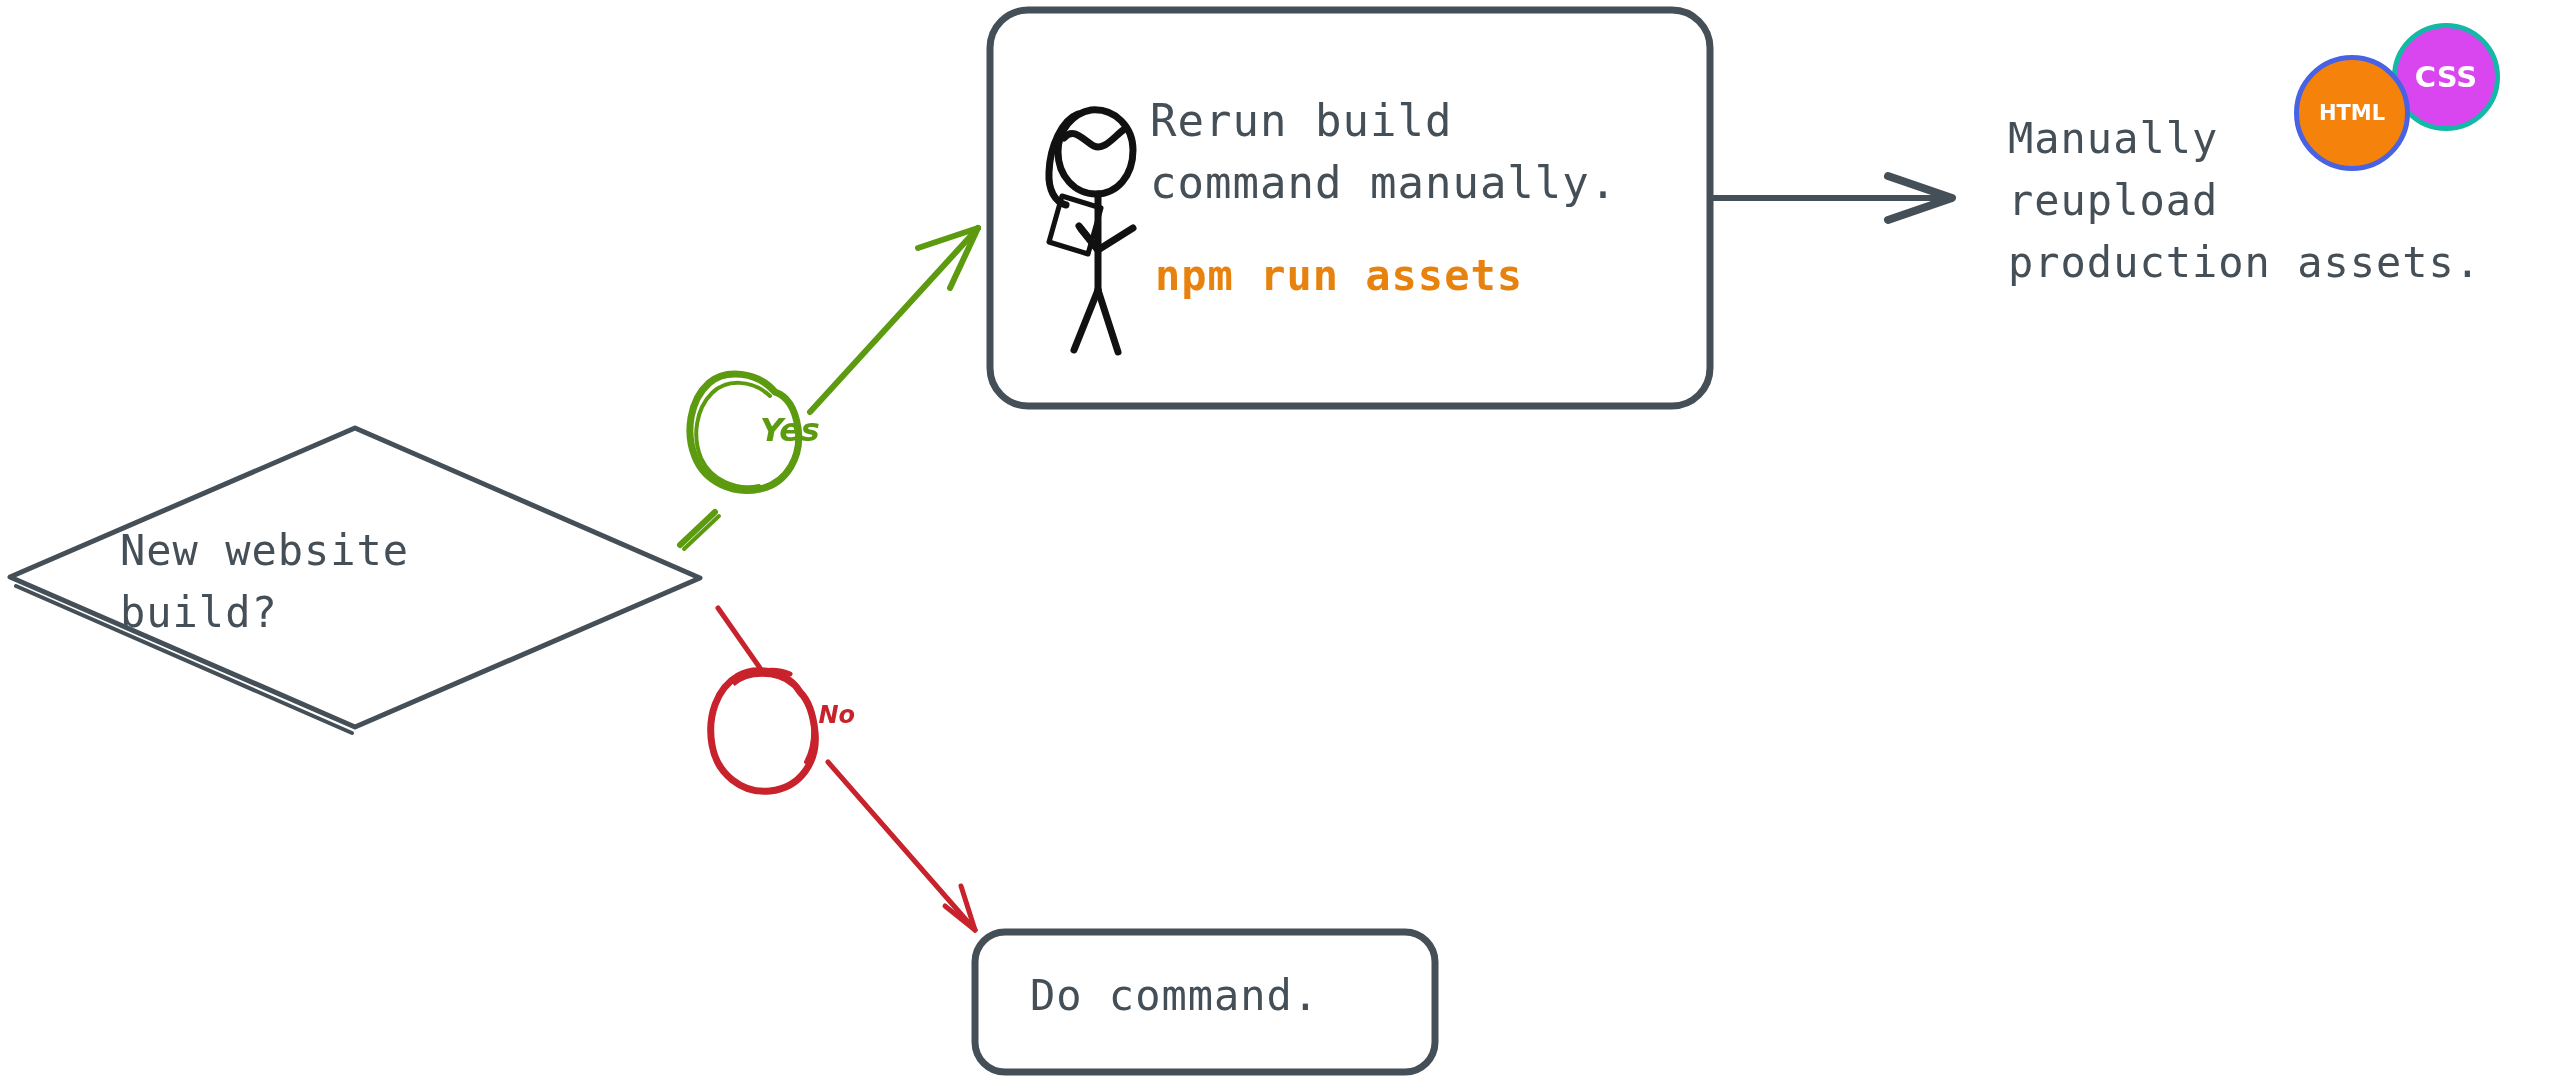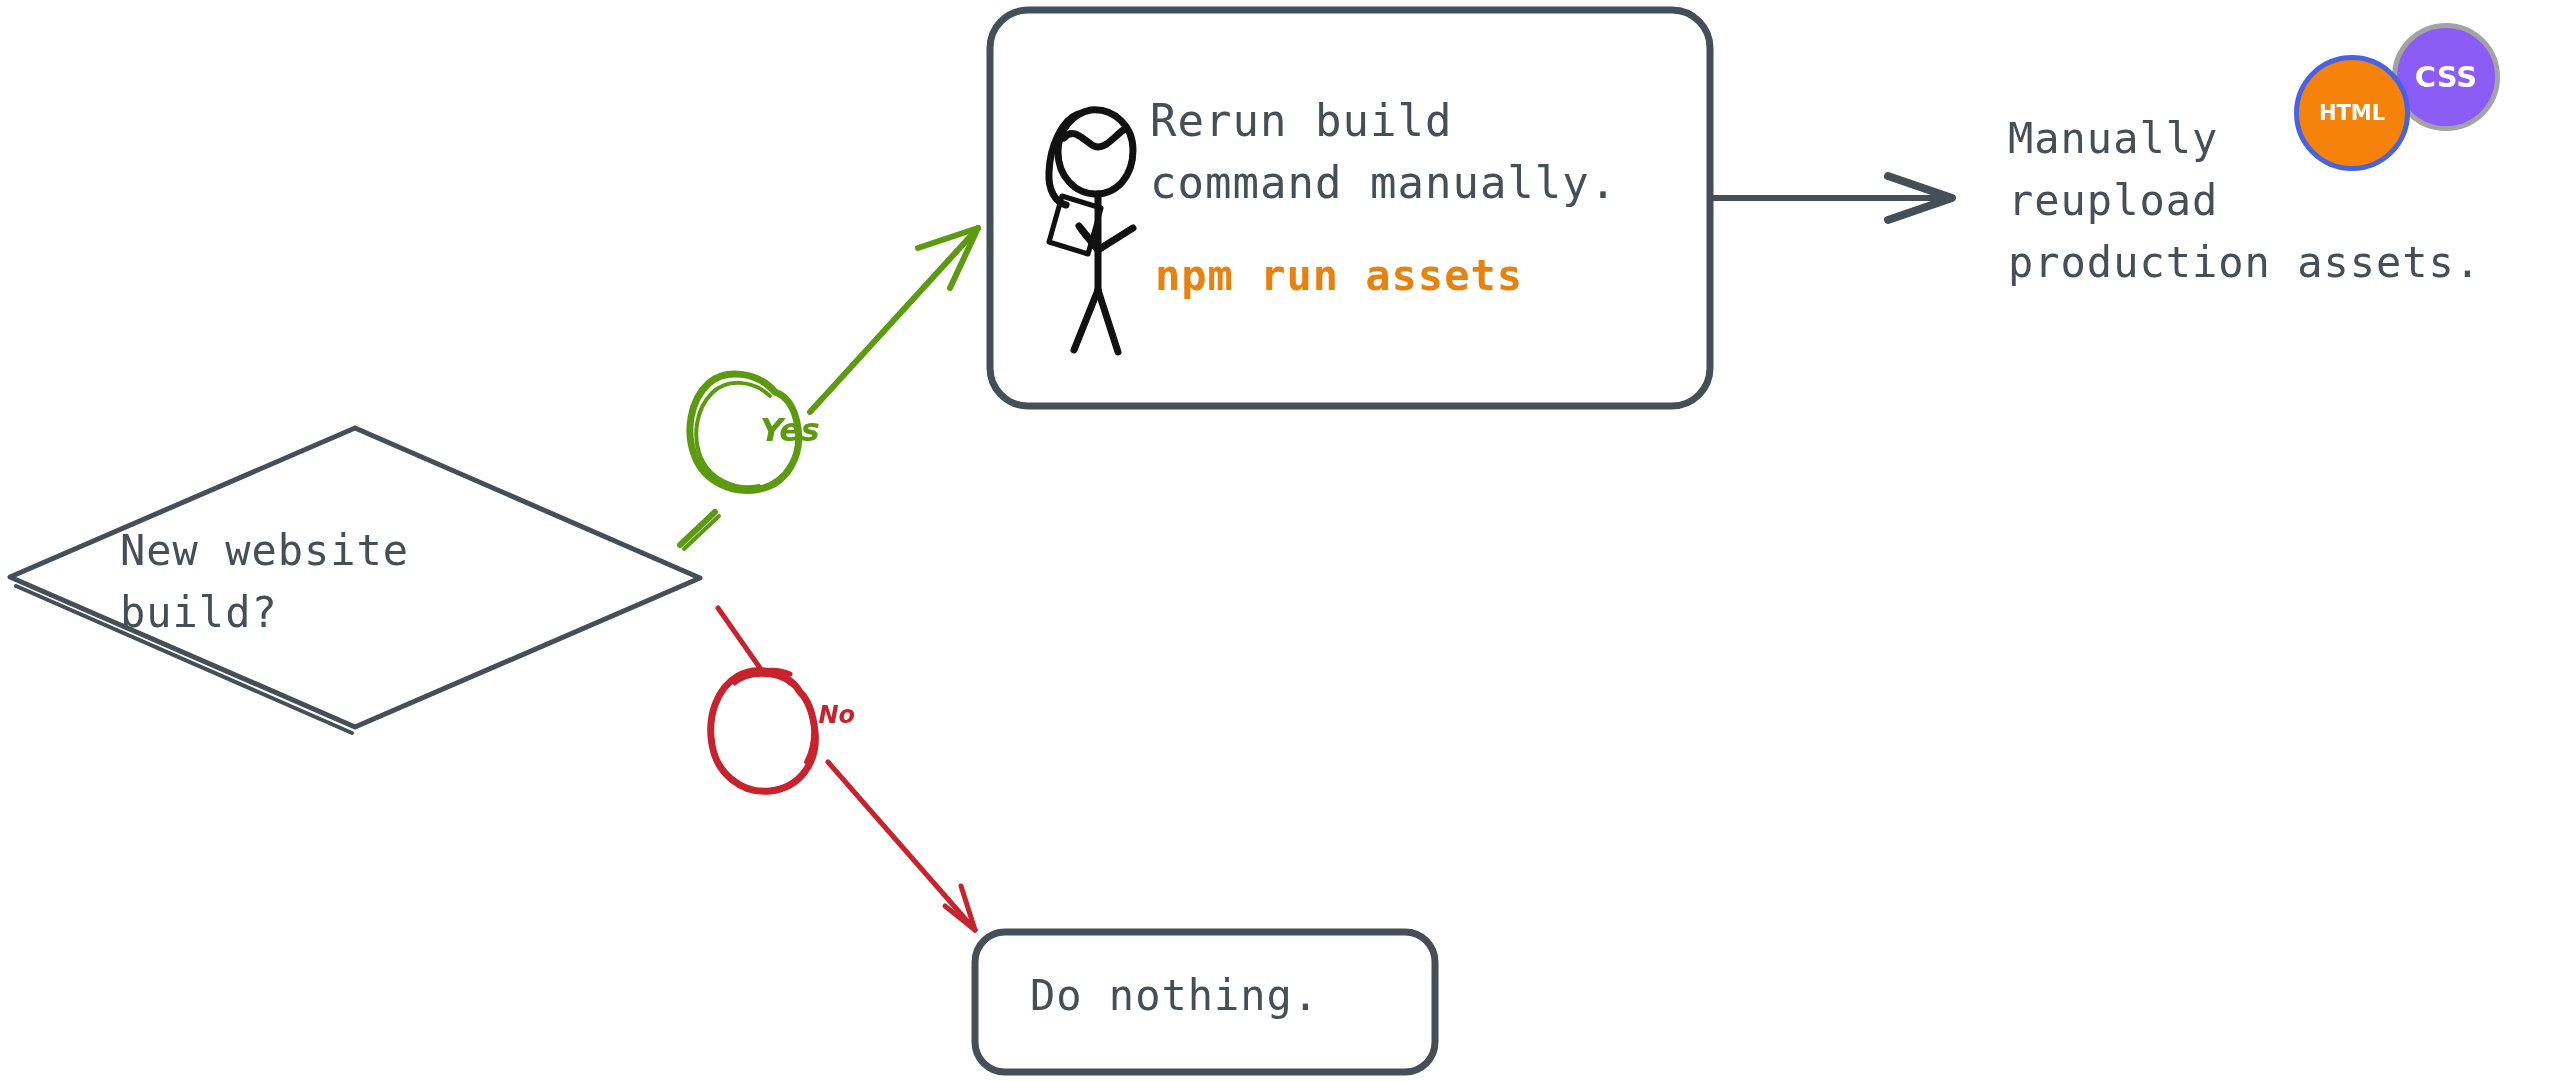--- a/index.html
+++ b/index.html
@@ -97,22 +97,22 @@
     background: #f5820b;
     border: 5px solid #4763e4;
     font-size: 21px;
     z-index: 3;
   }
   .badge-css {
     left: 2392px;
     top: 23px;
     width: 108px;
     height: 108px;
-    background: #8b5cf6;
-    border: 5px solid #a3a3a3;
+    background: #d946ef;
+    border: 5px solid #14b8a6;
     font-size: 29px;
     z-index: 2;
   }
 
   .edge-label {
     position: absolute;
     font-family: "DejaVu Sans", sans-serif;
     font-style: italic;
     font-weight: bold;
     pointer-events: none;
@@ -242,21 +242,21 @@
       <path d="M 1888 176 L 1952 198 L 1888 220" stroke="#454f57" stroke-width="8" fill="none" stroke-linecap="round" stroke-linejoin="round"></path>
     </g>
   </svg>
 
   <div class="node-text diamond-label"><span>New website</span><br><span>build?</span></div>
 
   <div class="node-text rerun-label"><span>Rerun build</span><br><span>command manually.</span></div>
 
   <div class="node-text cmd-label">npm run assets</div>
 
-  <div class="node-text donothing-label">Do nothing.</div>
+  <div class="node-text donothing-label">Do command.</div>
 
   <div class="node-text manual-label"><span>Manually</span><br><span>reupload</span><br><span>production assets.</span></div>
 
   <div class="badge badge-css">CSS</div>
   <div class="badge badge-html">HTML</div>
 
   <div class="edge-label edge-label-yes">Yes</div>
   <div class="edge-label edge-label-no">No</div>
 
 </div>

